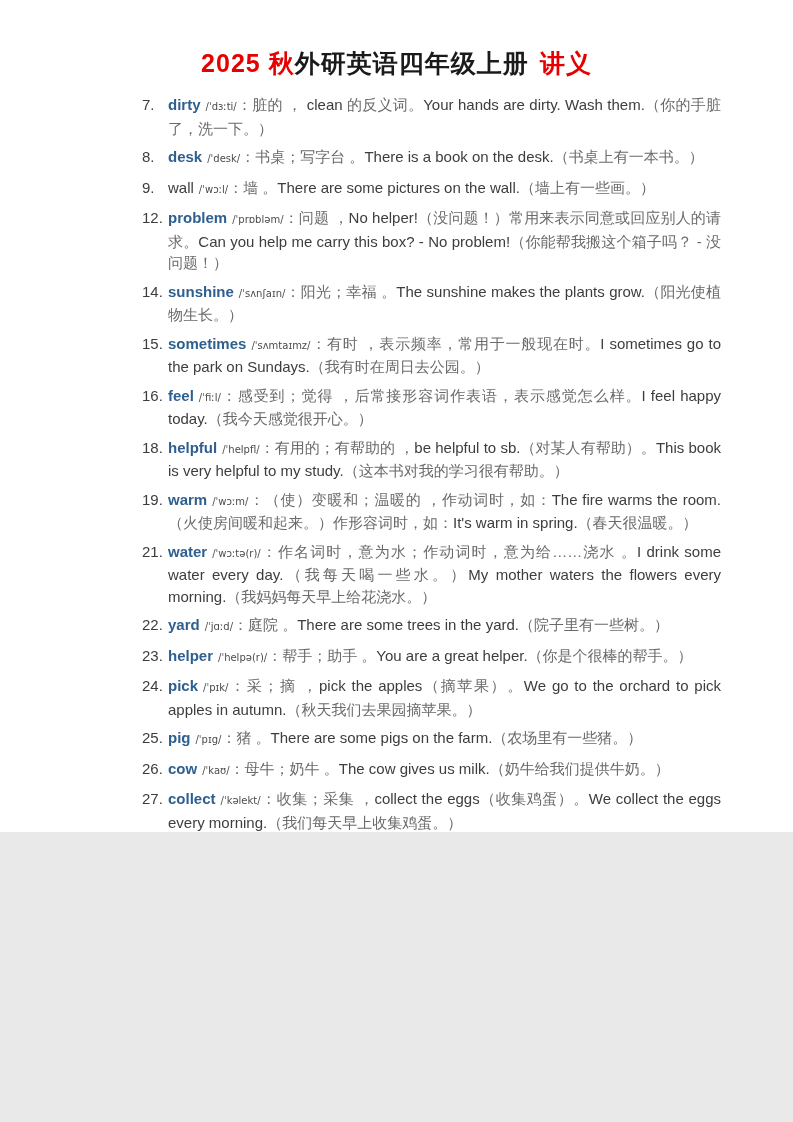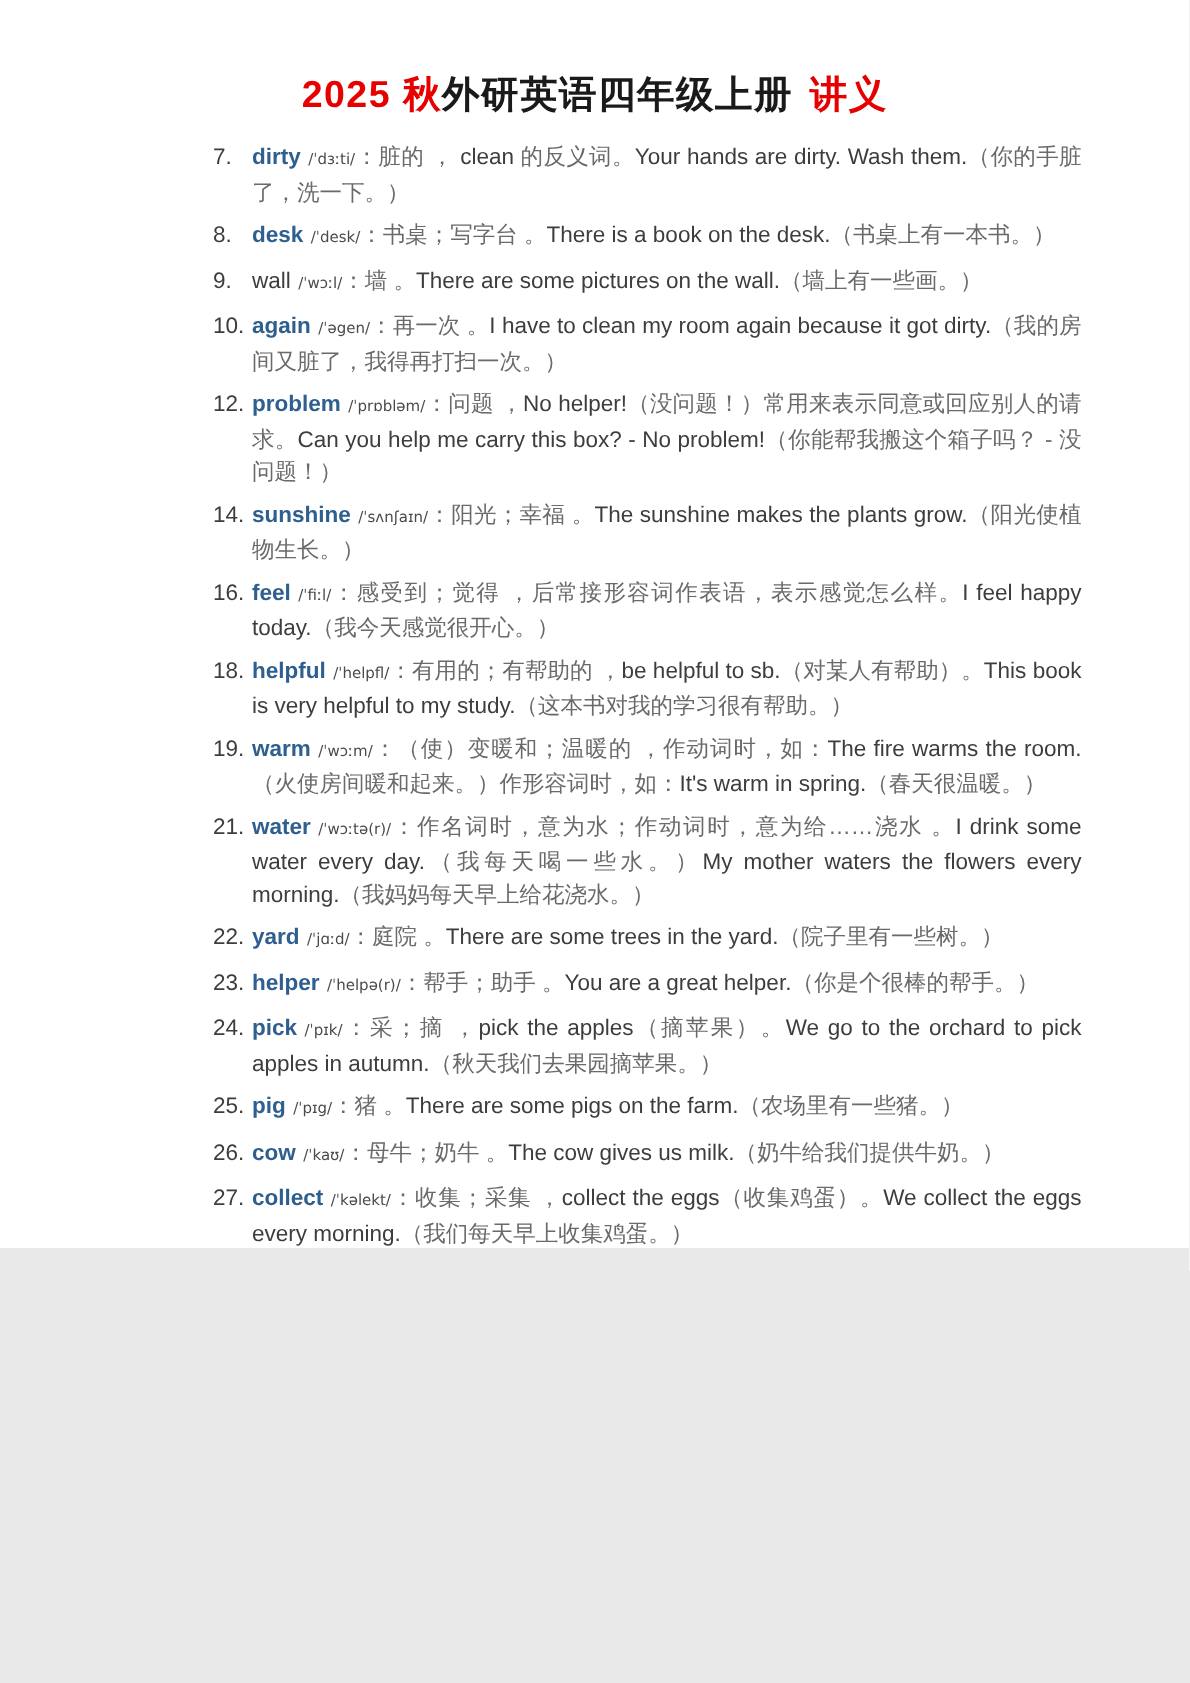--- a/index.html
+++ b/index.html
@@ -47,23 +47,23 @@
 <body>
 
 <div class="page">
 
   <div class="title"><span class="red">2025 秋</span><span>外研英语四年级上册</span><span class="red gap">讲义</span></div>
 
   <div class="entries" id="entries">
       <div class="entry"><span class="num">7.</span><span class="word">dirty</span><span class="phon">/ˈdɜːti/</span><span class="def"><span class="zh">：脏的 ， </span><span class="en">clean</span><span class="zh"> 的反义词。</span><span class="en">Your hands are dirty. Wash them.</span><span class="zh">（你的手脏了，洗一下。）</span></span></div>
       <div class="entry"><span class="num">8.</span><span class="word">desk</span><span class="phon">/ˈdesk/</span><span class="def"><span class="zh">：书桌；写字台 。</span><span class="en">There is a book on the desk.</span><span class="zh">（书桌上有一本书。）</span></span></div>
       <div class="entry"><span class="num">9.</span><span class="word plain">wall</span><span class="phon">/ˈwɔːl/</span><span class="def"><span class="zh">：墙 。</span><span class="en">There are some pictures on the wall.</span><span class="zh">（墙上有一些画。）</span></span></div>
-      <div class="entry"><span class="num">10.</span><span class="word">again</span><span class="phon">/ˈəgen/</span><span class="def"><span class="zh">：再一次 。</span><span class="en">I have to clean my room again because it got dirty.</span><span class="zh">（我的房间又脏了，我得再打扫一次。）</span></span></div>
       <div class="entry"><span class="num">12.</span><span class="word">problem</span><span class="phon">/ˈprɒbləm/</span><span class="def"><span class="zh">：问题 ，</span><span class="en">No helper!</span><span class="zh">（没问题！）常用来表示同意或回应别人的请求。</span><span class="en">Can you help me carry this box? - No problem!</span><span class="zh">（你能帮我搬这个箱子吗？ - 没问题！）</span></span></div>
       <div class="entry"><span class="num">14.</span><span class="word">sunshine</span><span class="phon">/ˈsʌnʃaɪn/</span><span class="def"><span class="zh">：阳光；幸福 。</span><span class="en">The sunshine makes the plants grow.</span><span class="zh">（阳光使植物生长。）</span></span></div>
+      <div class="entry"><span class="num">15.</span><span class="word">sometimes</span><span class="phon">/ˈsʌmtaɪmz/</span><span class="def"><span class="zh">：有时 ，表示频率，常用于一般现在时。</span><span class="en">I sometimes go to the park on Sundays.</span><span class="zh">（我有时在周日去公园。）</span></span></div>
       <div class="entry"><span class="num">16.</span><span class="word">feel</span><span class="phon">/ˈfiːl/</span><span class="def"><span class="zh">：感受到；觉得 ，后常接形容词作表语，表示感觉怎么样。</span><span class="en">I feel happy today.</span><span class="zh">（我今天感觉很开心。）</span></span></div>
       <div class="entry"><span class="num">18.</span><span class="word">helpful</span><span class="phon">/ˈhelpfl/</span><span class="def"><span class="zh">：有用的；有帮助的 ，</span><span class="en">be helpful to sb.</span><span class="zh">（对某人有帮助）。</span><span class="en">This book is very helpful to my study.</span><span class="zh">（这本书对我的学习很有帮助。）</span></span></div>
       <div class="entry"><span class="num">19.</span><span class="word">warm</span><span class="phon">/ˈwɔːm/</span><span class="def"><span class="zh">：（使）变暖和；温暖的 ，作动词时，如：</span><span class="en">The fire warms the room.</span><span class="zh">（火使房间暖和起来。）作形容词时，如：</span><span class="en">It's warm in spring.</span><span class="zh">（春天很温暖。）</span></span></div>
       <div class="entry"><span class="num">21.</span><span class="word">water</span><span class="phon">/ˈwɔːtə(r)/</span><span class="def"><span class="zh">：作名词时，意为水；作动词时，意为给……浇水 。</span><span class="en">I drink some water every day.</span><span class="zh">（我每天喝一些水。）</span><span class="en">My mother waters the flowers every morning.</span><span class="zh">（我妈妈每天早上给花浇水。）</span></span></div>
       <div class="entry"><span class="num">22.</span><span class="word">yard</span><span class="phon">/ˈjɑːd/</span><span class="def"><span class="zh">：庭院 。</span><span class="en">There are some trees in the yard.</span><span class="zh">（院子里有一些树。）</span></span></div>
       <div class="entry"><span class="num">23.</span><span class="word">helper</span><span class="phon">/ˈhelpə(r)/</span><span class="def"><span class="zh">：帮手；助手 。</span><span class="en">You are a great helper.</span><span class="zh">（你是个很棒的帮手。）</span></span></div>
       <div class="entry"><span class="num">24.</span><span class="word">pick</span><span class="phon">/ˈpɪk/</span><span class="def"><span class="zh">：采；摘 ，</span><span class="en">pick the apples</span><span class="zh">（摘苹果）。</span><span class="en">We go to the orchard to pick apples in autumn.</span><span class="zh">（秋天我们去果园摘苹果。）</span></span></div>
       <div class="entry"><span class="num">25.</span><span class="word">pig</span><span class="phon">/ˈpɪg/</span><span class="def"><span class="zh">：猪 。</span><span class="en">There are some pigs on the farm.</span><span class="zh">（农场里有一些猪。）</span></span></div>
       <div class="entry"><span class="num">26.</span><span class="word">cow</span><span class="phon">/ˈkaʊ/</span><span class="def"><span class="zh">：母牛；奶牛 。</span><span class="en">The cow gives us milk.</span><span class="zh">（奶牛给我们提供牛奶。）</span></span></div>
       <div class="entry"><span class="num">27.</span><span class="word">collect</span><span class="phon">/ˈkəlekt/</span><span class="def"><span class="zh">：收集；采集 ，</span><span class="en">collect the eggs</span><span class="zh">（收集鸡蛋）。</span><span class="en">We collect the eggs every morning.</span><span class="zh">（我们每天早上收集鸡蛋。）</span></span></div>

